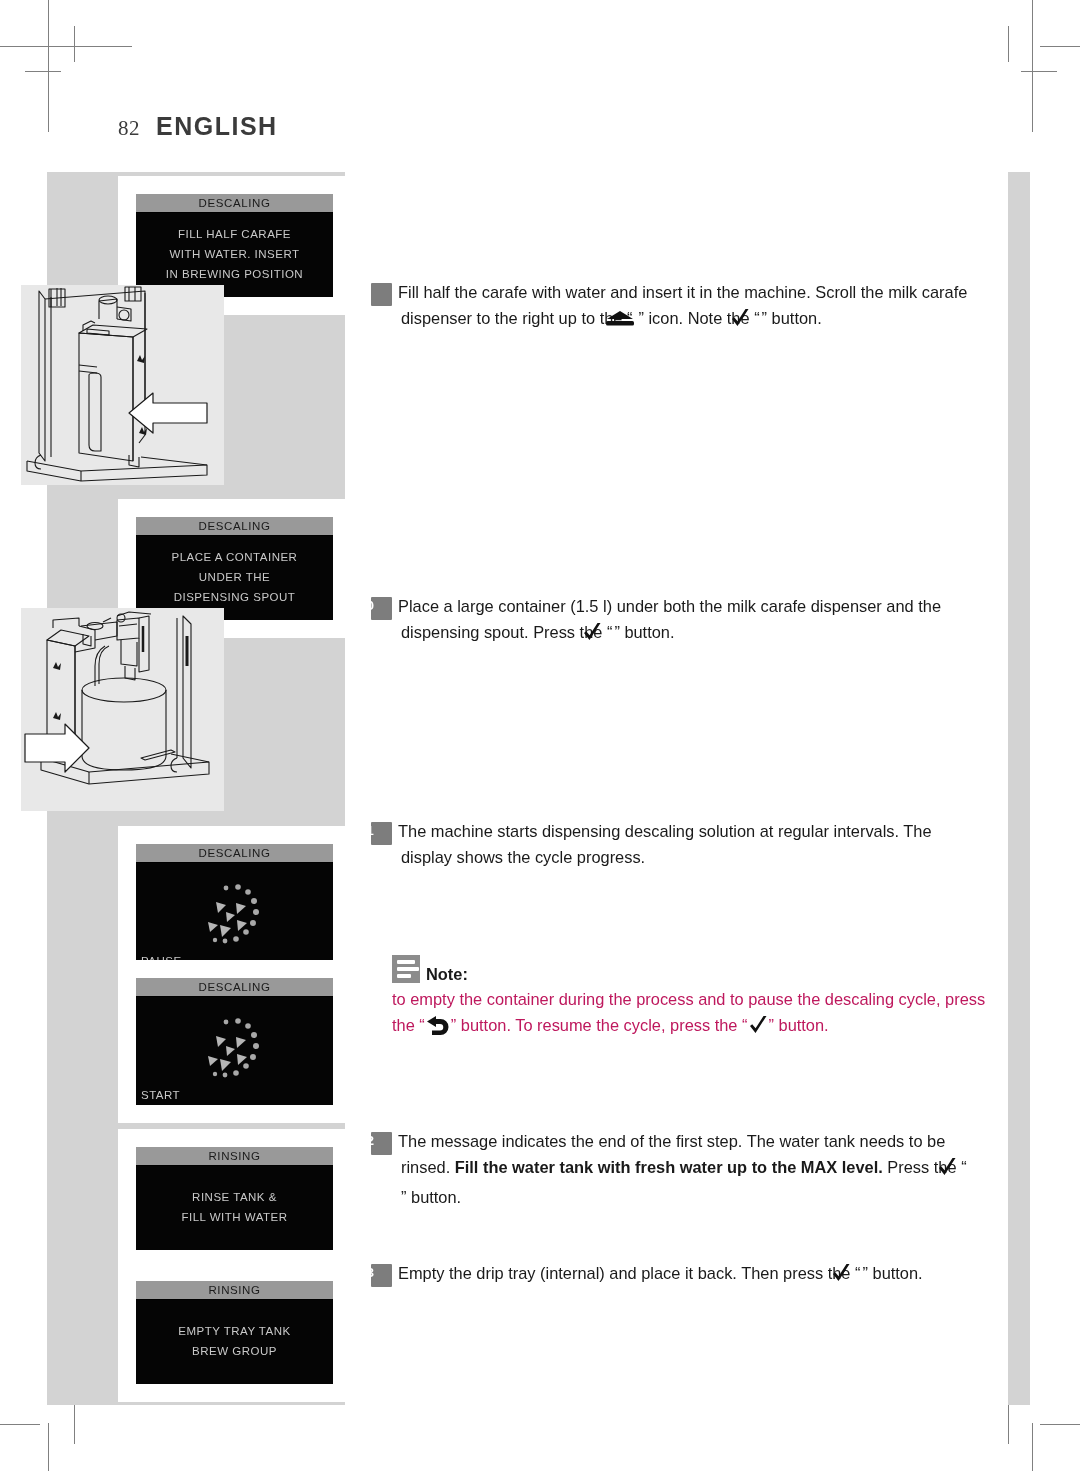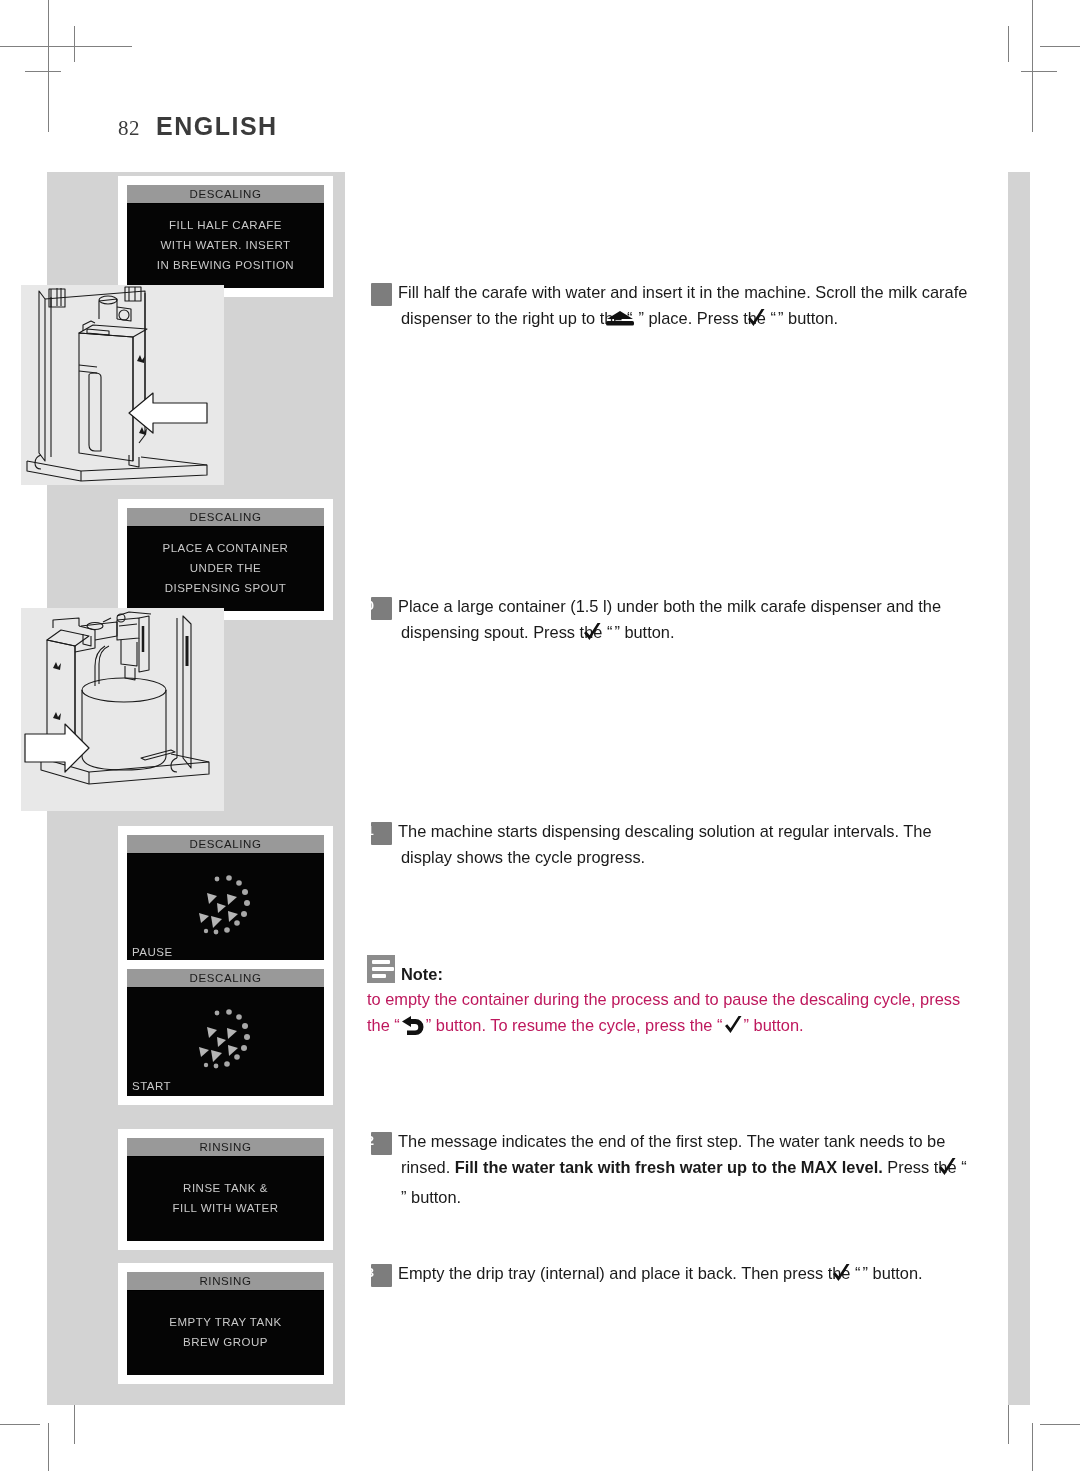--- a/index.html
+++ b/index.html
@@ -69,21 +69,21 @@
     position: absolute;
     width: 46px;
     background: #d3d3d3;
   }
 
   
   .lcd {
     position: absolute;
     width: 197px;
     background: #ffffff;
-    padding: 9px;
+    padding: 18px;
     box-sizing: content-box;
   }
   .lcd-title {
     background: #999999;
     color: #1a1a1a;
     font-size: 11.5px;
     text-align: center;
     letter-spacing: 0.6px;
     padding: 3px 0 3px 0;
     border-bottom: 1px solid #000;
@@ -162,21 +162,21 @@
     text-indent: -30px;
   }
   b { font-weight: bold; }
 
   
   .g-check { display: inline-block; vertical-align: -4px; margin: 0 1px; }
   .g-carafe { display: inline-block; vertical-align: -3px; margin: 0 3px; }
   .g-back { display: inline-block; vertical-align: -5px; margin: 0 1px; }
 
   
-  #note-block { position: absolute; left: 367px; top: 955px; width: 600px; }
+  #note-block { position: absolute; left: 392px; top: 955px; width: 600px; }
   #note-head { display: flex; align-items: flex-end; gap: 6px; }
   #note-icon {
     width: 28px; height: 28px; background: #8c8c8c;
     position: relative; flex: none;
   }
   #note-icon i {
     position: absolute; background: #ffffff; display: block; height: 4px; border-radius: 1px;
   }
   #note-label { font-size: 16.4px; font-weight: bold; color: #1a1a1a; line-height: 18px; }
   #note-text { font-size: 16.4px; line-height: 25.5px; color: #be185d; margin-top: 4px; }
@@ -417,21 +417,21 @@
     <div class="line">EMPTY TRAY TANK</div>
     <div class="line">BREW GROUP</div>
   </div>
 </div>
 
 <div class="step" style="top:280px;">
   <div class="step-body hang">
     <span class="step-num">9</span><span class="step-lines"><span>Fill half the carafe with water and insert it in the machine. Scroll the milk carafe dispenser to the right up to the “</span><span class="g-carafe"><svg width="30" height="17" viewBox="0 0 30 17">
             <path d="M15 1 L28 9 L2 9 Z" fill="#111"></path>
             <rect x="1" y="11" width="28" height="4.5" rx="1.6" fill="#111"></rect>
-          </svg></span><span>” place. Press the “</span><span class="g-check"><svg width="19" height="20" viewBox="0 0 19 20">
+          </svg></span><span>” icon. Note the “</span><span class="g-check"><svg width="19" height="20" viewBox="0 0 19 20">
             <path d="M1 11 L6.5 18 L17.5 1 L14.5 1 L6.6 13.2 L3.2 9.3 Z" fill="#111"></path>
           </svg></span><span>” button.</span></span>
   </div>
 </div>
 
 <div class="step" style="top:594px;">
   <div class="step-body hang">
     <span class="step-num">10</span><span class="step-lines"><span>Place a large container (1.5 l) under both the milk carafe dispenser and the dispensing spout. Press the “</span><span class="g-check"><svg width="19" height="20" viewBox="0 0 19 20">
             <path d="M1 11 L6.5 18 L17.5 1 L14.5 1 L6.6 13.2 L3.2 9.3 Z" fill="#111"></path>
           </svg></span><span>” button.</span></span>

